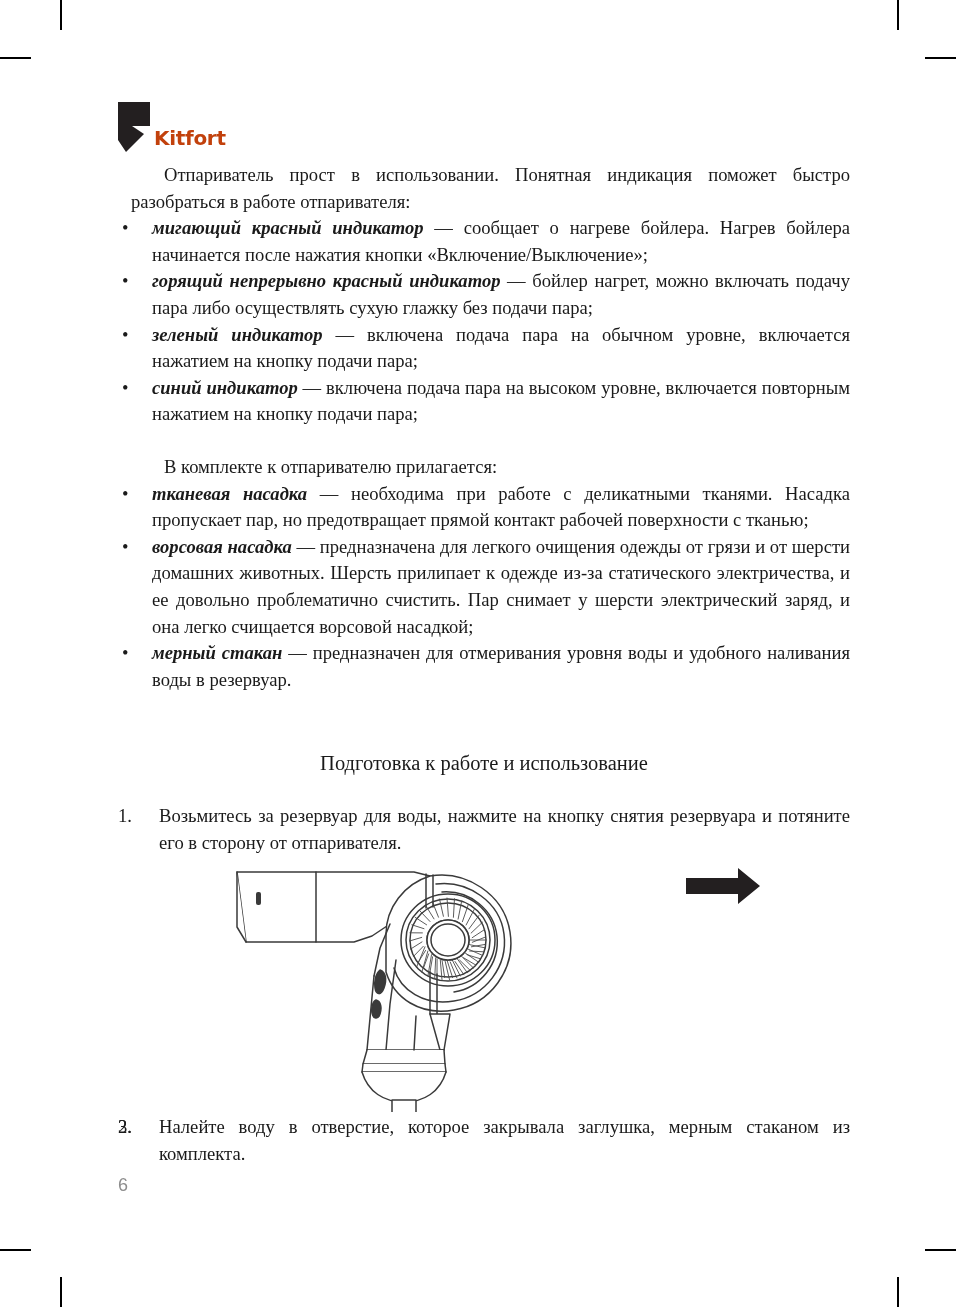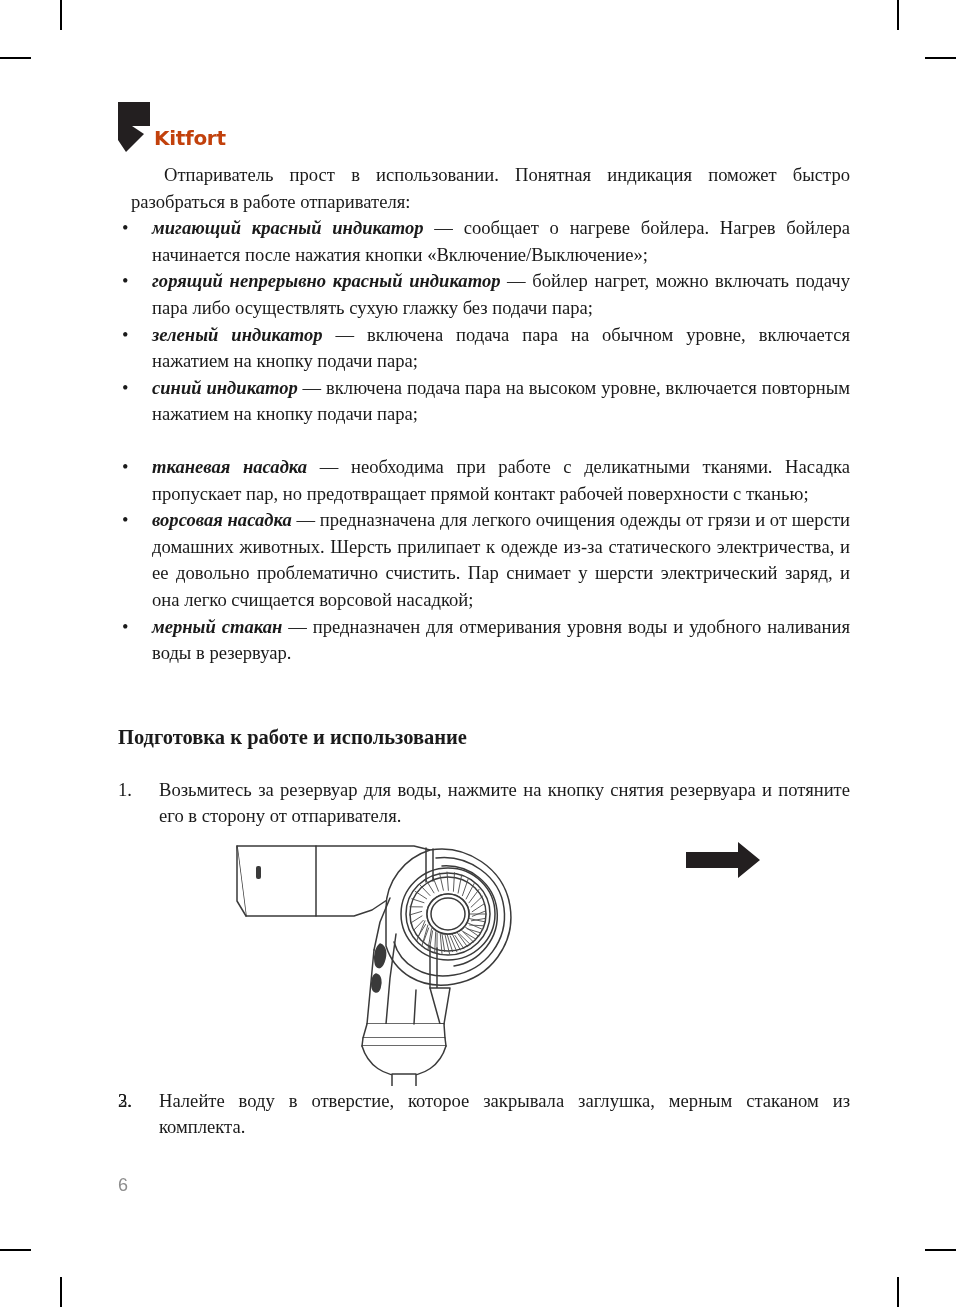--- a/index.html
+++ b/index.html
@@ -100,23 +100,23 @@
     padding-left: 34px;
     font-size: 18.6px;
     line-height: 26.6px;
     text-align: justify;
     text-justify: inter-word;
   }
 
   
   h2.section-title {
     margin: 0;
-    text-align: left;
+    text-align: center;
     font-size: 20.5px;
-    font-weight: bold;
+    font-weight: normal;
     line-height: 28px;
   }
   h3.sub-title {
     margin: 0;
     padding-left: 34px;
     font-size: 18.6px;
     font-weight: bold;
     line-height: 26.6px;
   }
 
@@ -197,20 +197,21 @@
       <span class="bullet">•</span><span class="lead">зеленый индикатор</span><span> — включена подача пара на обычном уровне, включается нажатием на кнопку подачи пара;</span>
     </li>
     <li>
       <span class="bullet">•</span><span class="lead">синий индикатор</span><span> — включена подача пара на высоком уровне, включается повторным нажатием на кнопку подачи пара;</span>
     </li>
   </ul>
 
 
   <div class="gap-md"></div>
 
+  <p class="para indent">В комплекте к отпаривателю прилагается:</p>
 
   <ul class="blist">
     <li>
       <span class="bullet">•</span><span class="lead">тканевая насадка</span><span> — необходима при работе с деликатными тканями. Насадка пропускает пар, но предотвращает прямой контакт рабочей поверхности с тканью;</span>
     </li>
     <li>
       <span class="bullet">•</span><span class="lead">ворсовая насадка</span><span> — предназначена для легкого очищения одежды от грязи и от шерсти домашних животных. Шерсть прилипает к одежде из-за статического электричества, и ее довольно проблематично счистить. Пар снимает у шерсти электрический заряд, и она легко счищается ворсовой насадкой;</span>
     </li>
     <li>
       <span class="bullet">•</span><span class="lead">мерный стакан</span><span> — предназначен для отмеривания уровня воды и удобного наливания воды в резервуар.</span>

